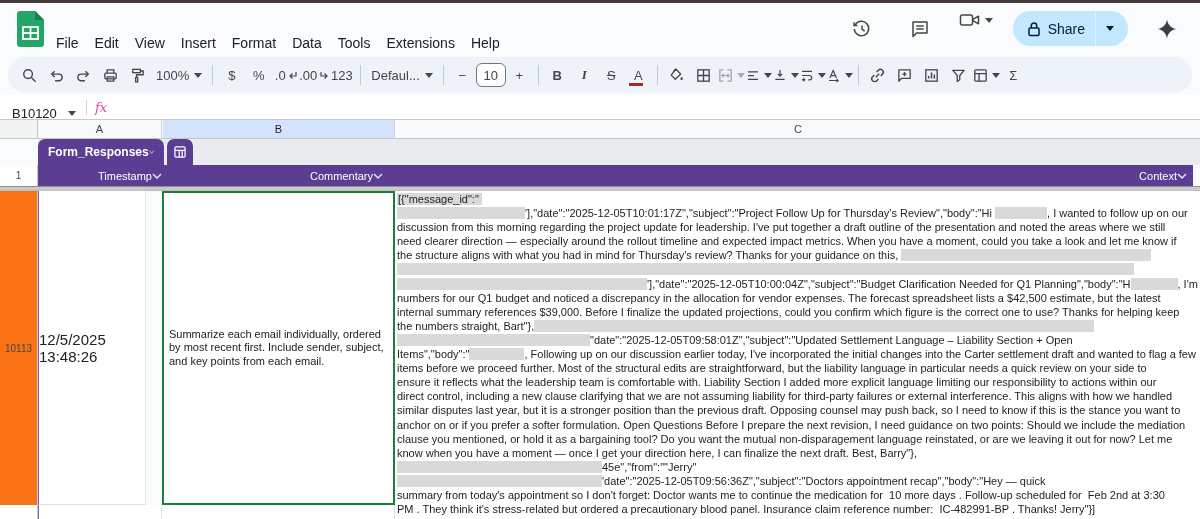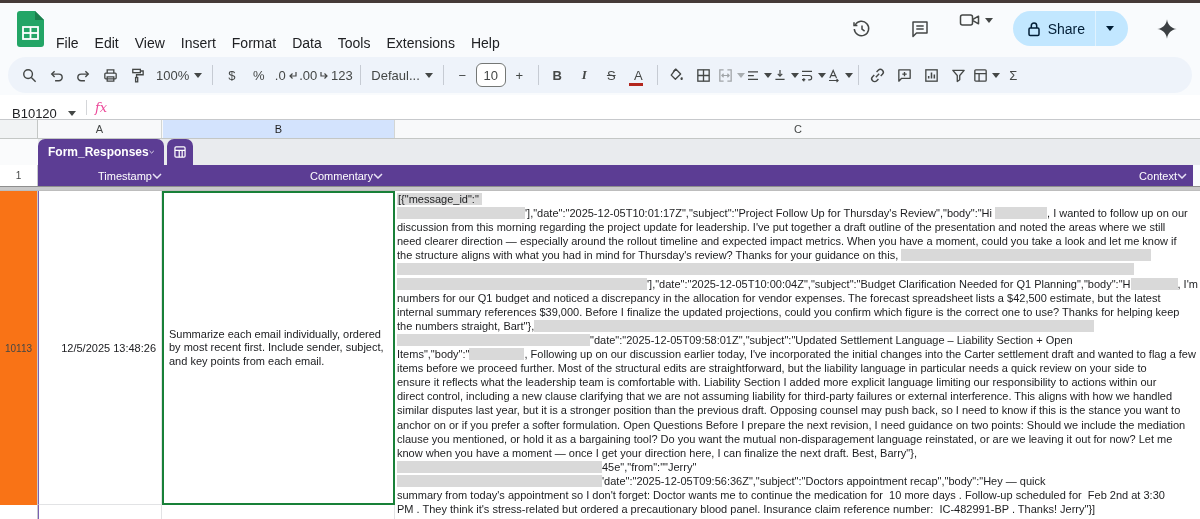--- a/index.html
+++ b/index.html
@@ -74,24 +74,24 @@
   .hcell { position:absolute; top:0; height:21px; display:flex; align-items:center; justify-content:flex-end;
            font-size:11px; color:#fff; }
 
   .hidden-band { position:absolute; left:0; top:186px; width:1200px; height:5px; background:#c9c9c9;
                  border-top:1px solid #8e8e8e; border-bottom:1px solid #bdbdbd; }
 
   
   .rowhead2 { position:absolute; left:0; top:191px; width:38px; height:314px; background:#f97316; border-right:1px solid #c7c9cc;
               font-size:10px; color:#444746; display:flex; align-items:center; justify-content:center; }
   .rowhead3 { position:absolute; left:0; top:505px; width:38px; height:14px; background:#fff; border-right:1px solid #c7c9cc; }
-  .cellA { position:absolute; left:38px; top:191px; width:124px; height:314px; background:#fff;
+  .cellA { position:absolute; left:38px; top:191px; width:108px; height:314px; background:#fff;
            border-left:1.5px solid #7a61b3; border-right:1px solid #e2e3e5; border-bottom:1px solid #e2e3e5;
            display:flex; align-items:center; justify-content:flex-end; padding-right:5px;
-           font-size:11px; color:#202124; }
+           font-size:15px; color:#202124; }
   .cellB { position:absolute; left:162px; top:191px; width:233px; height:314px; background:#fff;
            border:2px solid var(--green,#188038); display:flex; flex-direction:column; justify-content:center;
            padding:0 4px 0 5px; font-size:11px; line-height:13.5px; color:#202124; }
   .belowA { position:absolute; left:38px; top:505px; width:124px; height:14px; background:#fff; border-left:1.5px solid #7a61b3; border-right:1px solid #e2e3e5; }
   .belowB { position:absolute; left:162px; top:505px; width:233px; height:14px; background:#fff; border-right:1px solid #e2e3e5; }
   .cellC-bg { position:absolute; left:395px; top:191px; width:805px; height:328px; background:#fff; }
 
   .ctx { position:absolute; left:397px; top:192px; width:801px; font-size:11px; color:#1c1d1f; }
   .ctx-line { height:14.1px; line-height:14.1px; white-space:pre; overflow:visible; }
   .rd { display:inline-block; height:12px; background:var(--redact,#d9d9d9); vertical-align:text-bottom; }

